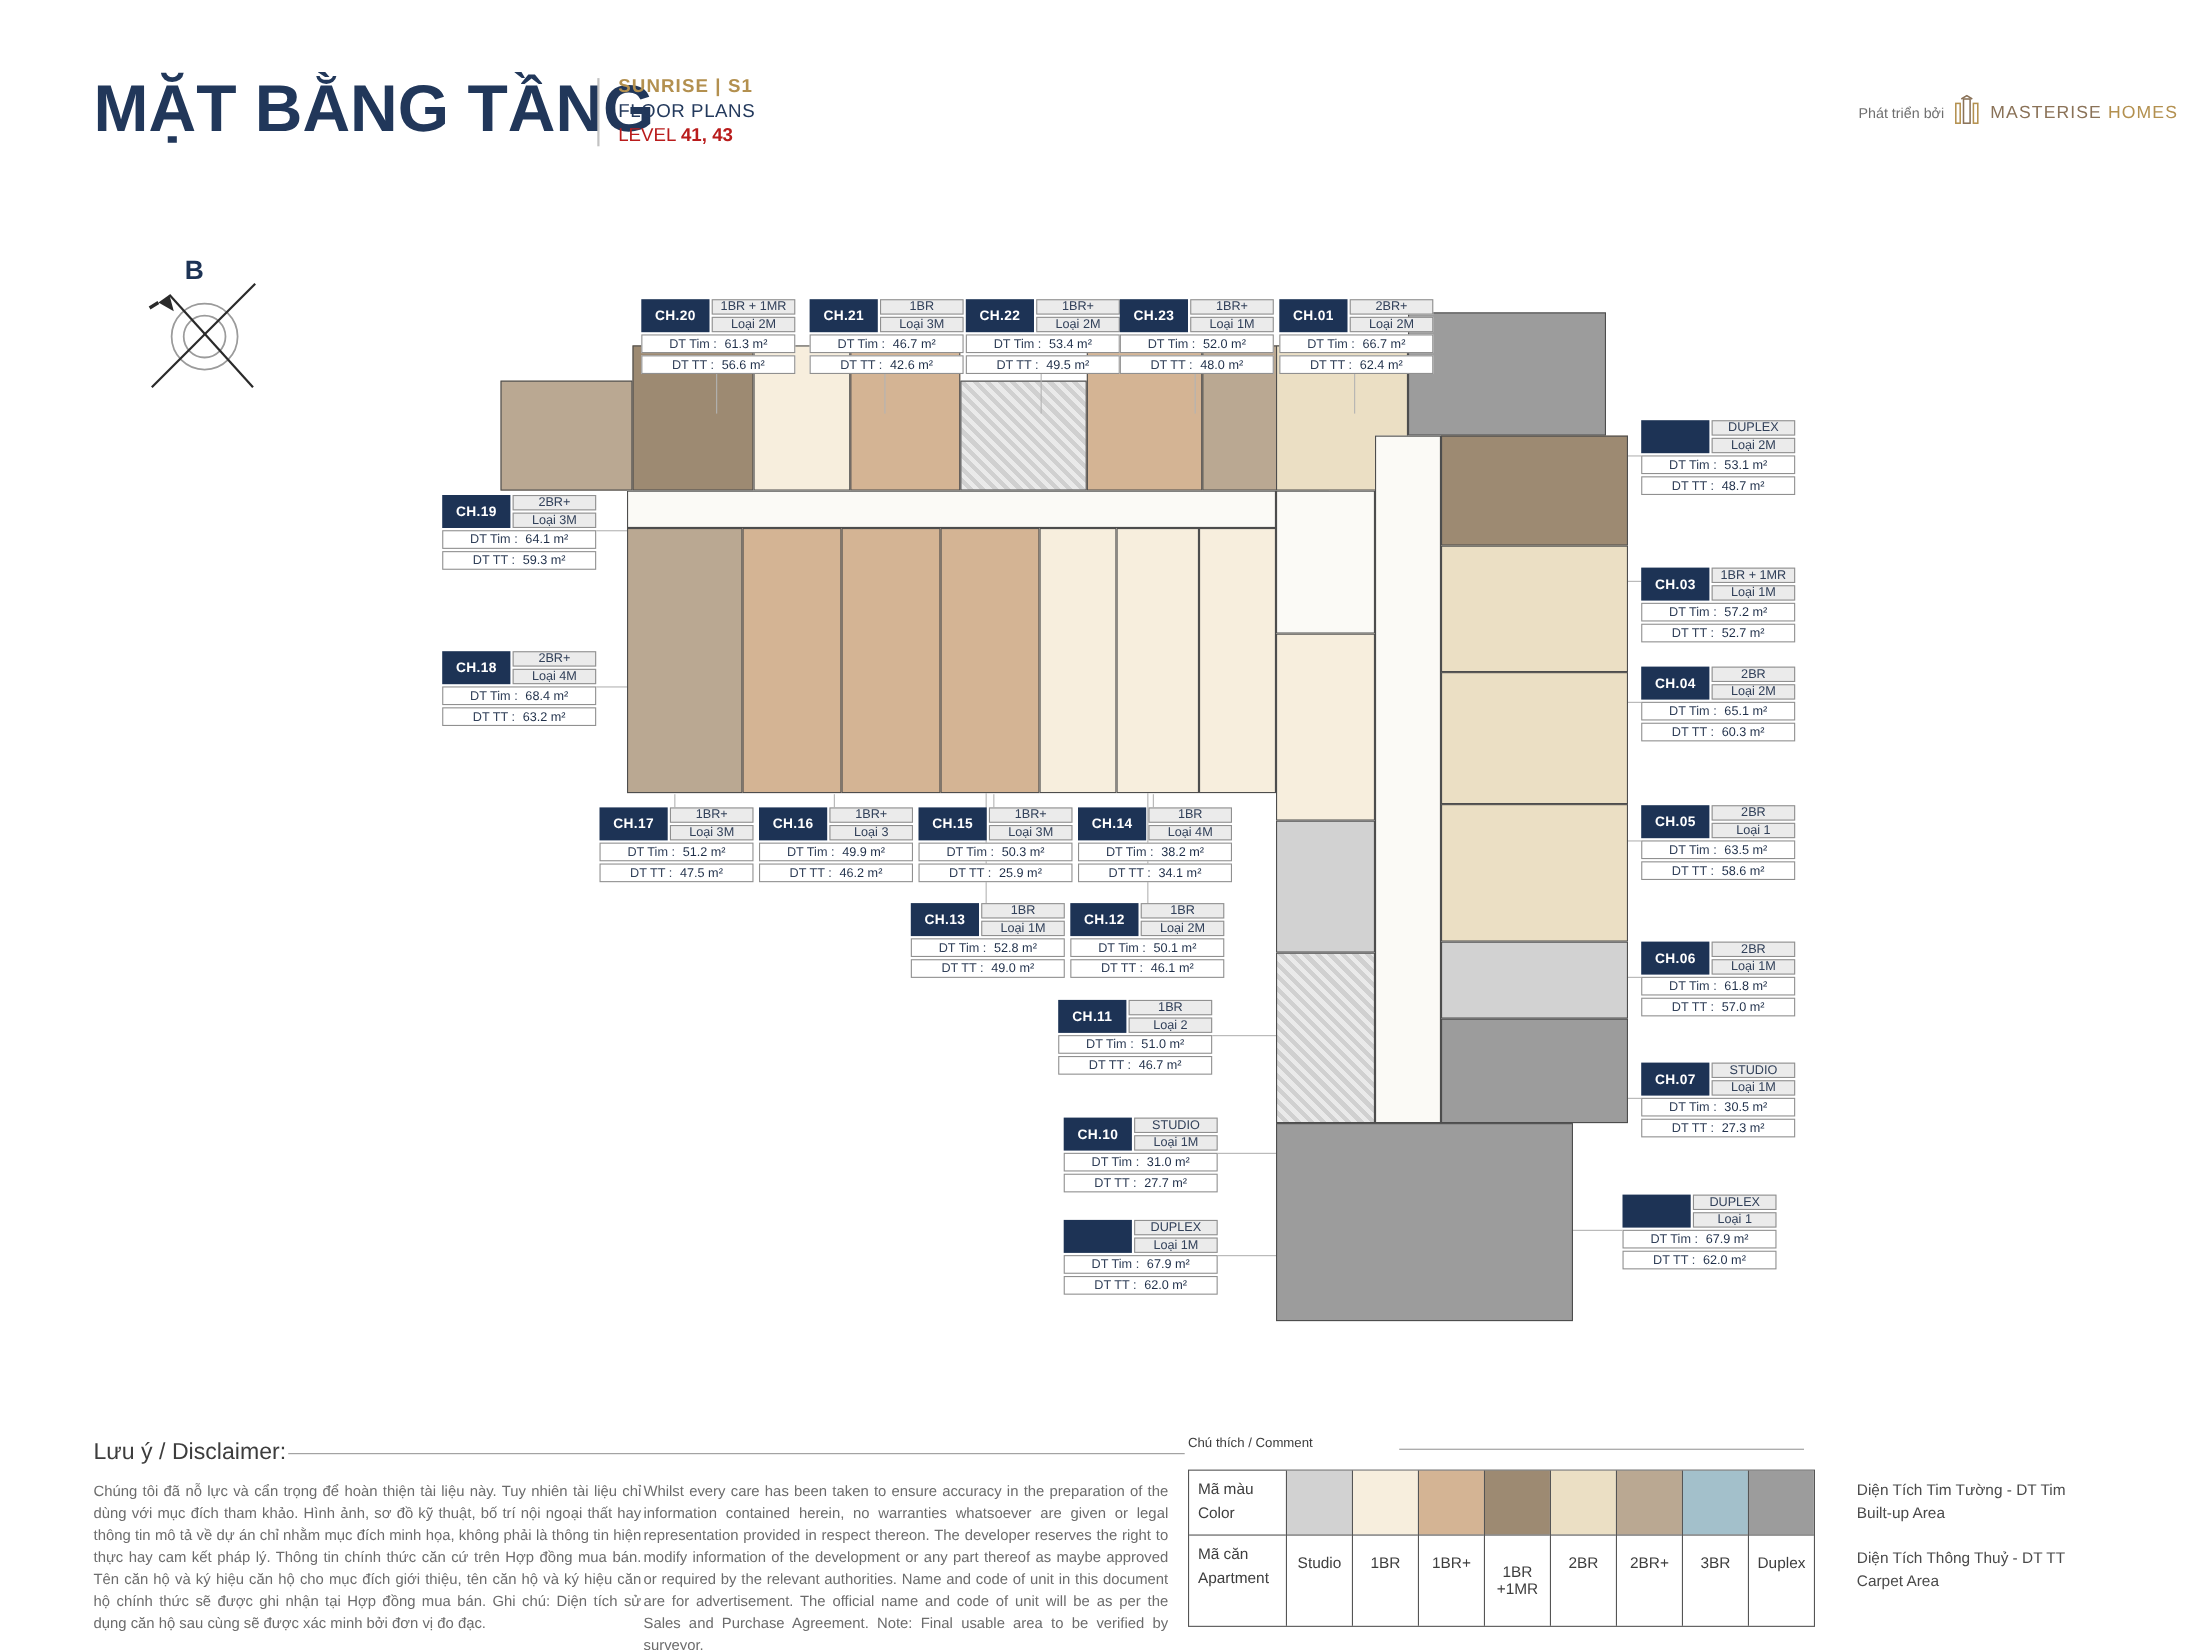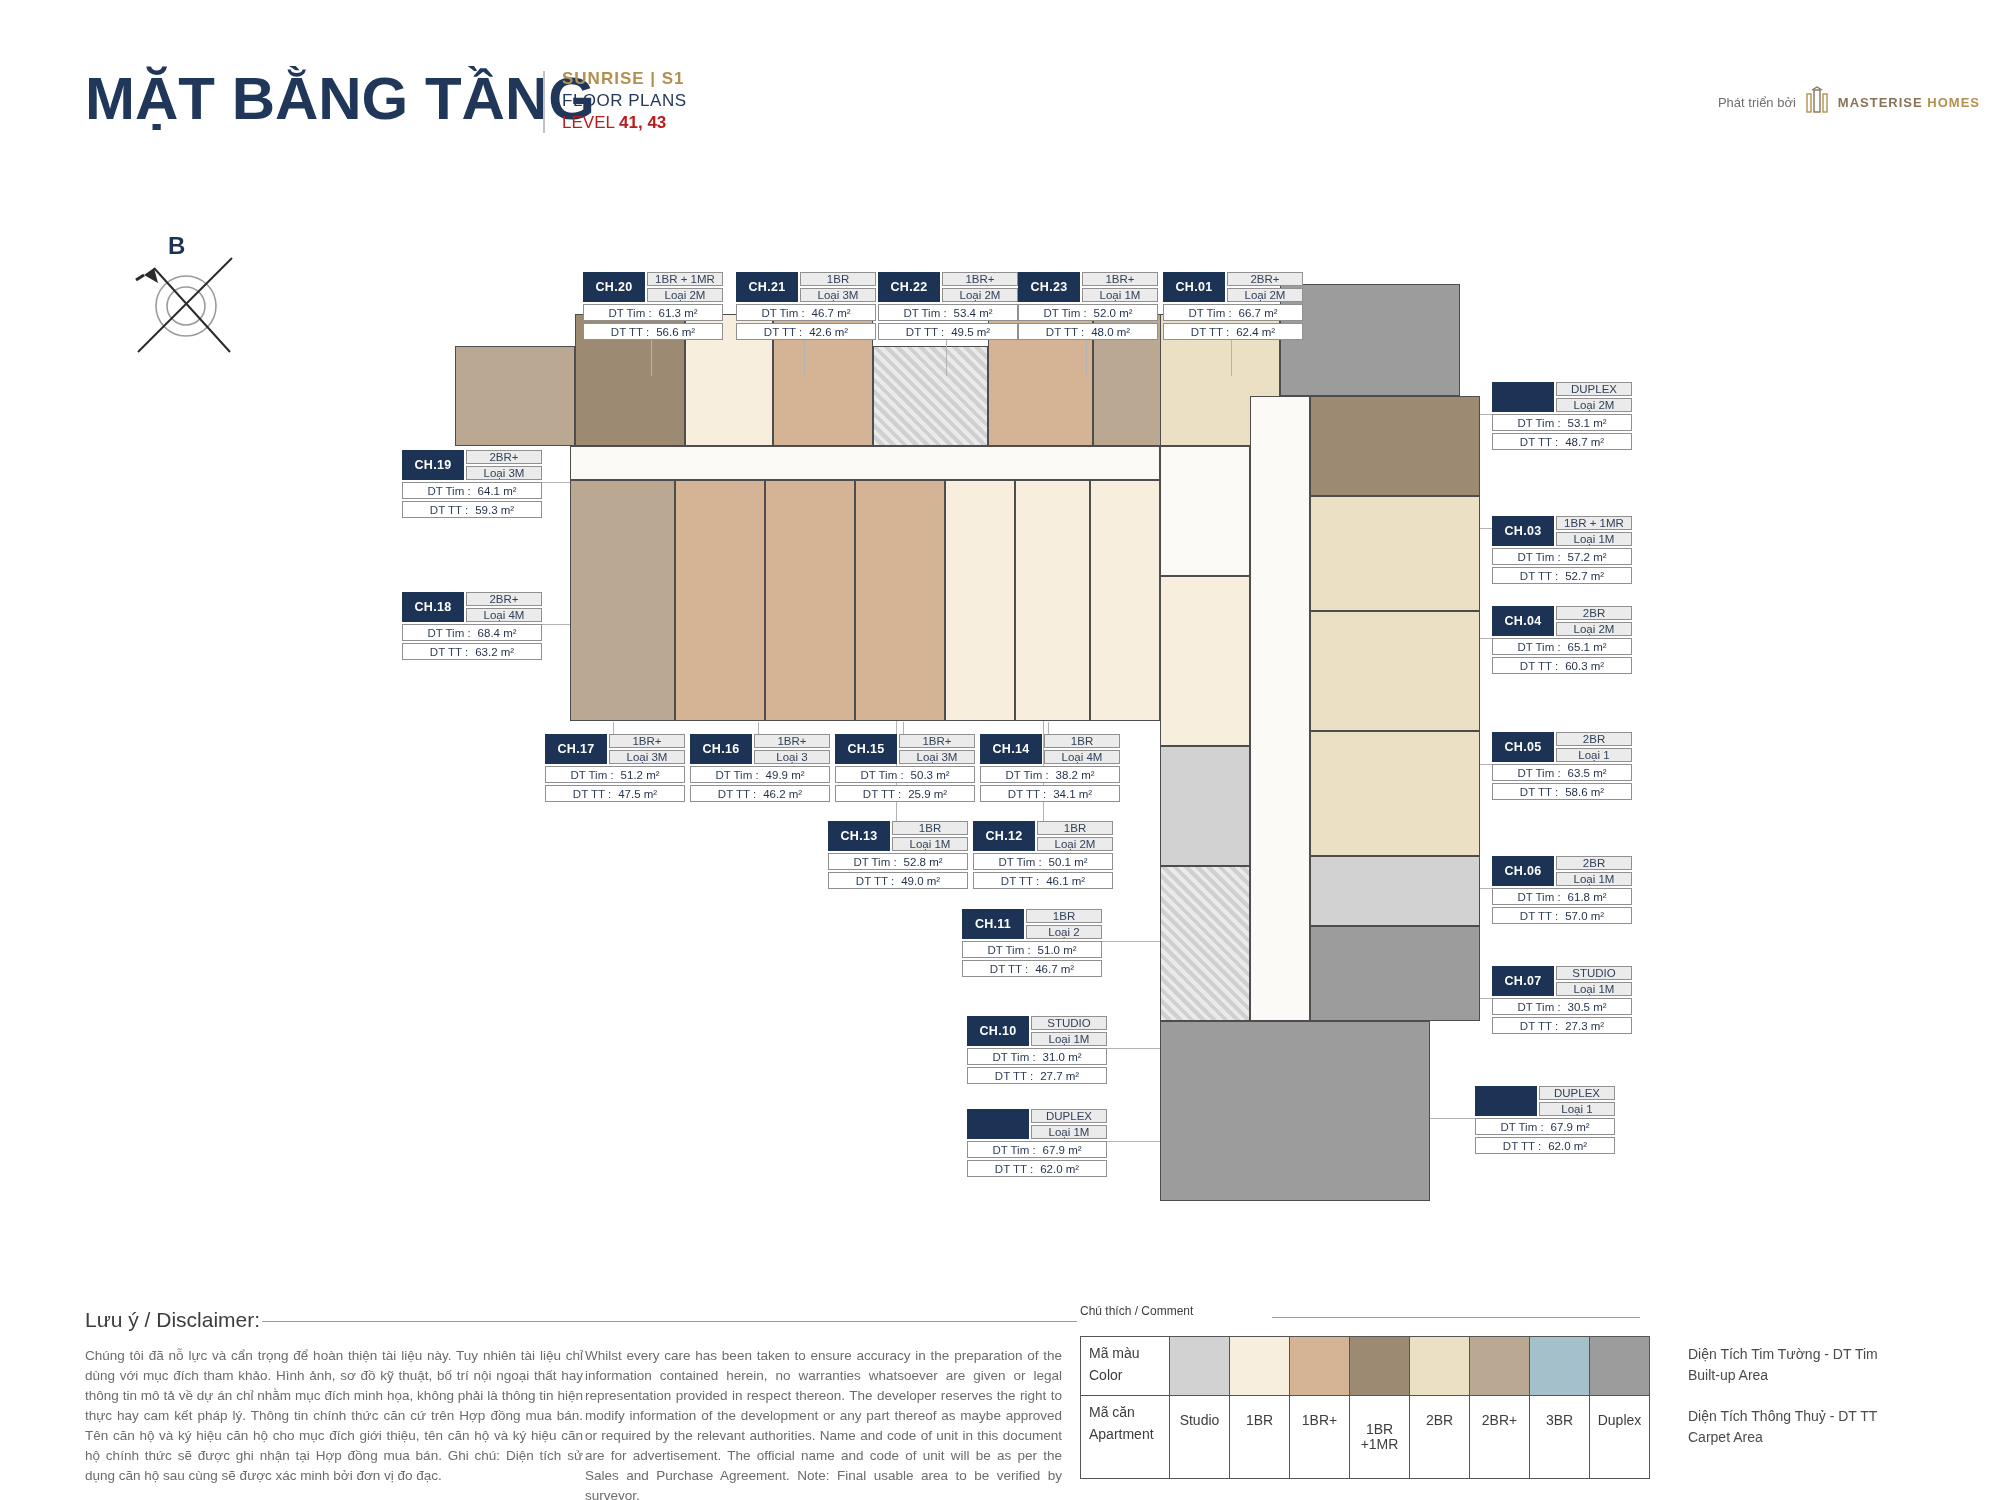--- a/index.html
+++ b/index.html
@@ -8,21 +8,21 @@
   
   .title{position:absolute;left:85px;top:48px;font-size:60px;font-weight:bold;color:#21375a;letter-spacing:0px;}
   .hdr-divider{position:absolute;left:543px;top:55px;width:2px;height:62px;background:#c2c2c2;}
   .hdr-sub{position:absolute;left:562px;top:52px;line-height:22px;font-size:17px;}
   .hdr-project{color:#b3904f;font-weight:bold;letter-spacing:1px;}
   .hdr-floorplans{color:#23395c;letter-spacing:.5px;}
   .hdr-level{color:#b91c1c;}
   .hdr-level b{font-weight:bold;}
   .dev{position:absolute;left:1640px;top:70px;width:340px;display:flex;align-items:center;justify-content:flex-end;gap:8px;}
   .dev-prefix{font-size:13px;color:#6f6f6f;}
-  .dev-name{font-size:13px;font-weight:bold;letter-spacing:1px;}
+  .dev-name{font-size:16px;font-weight:normal;letter-spacing:1px;}
   .dev-primary{color:#8a7258;}
   .dev-secondary{color:#b3904f;}
   
   .compass{position:absolute;left:122px;top:210px;}
   
   .pr{position:absolute;border:1.5px solid #4d4d4d;box-sizing:border-box;}
   .c-studio{background:#d2d2d2;} .c-1br{background:#f7eedd;} .c-1brp{background:#d4b494;}
   .c-1br1mr{background:#9d8a72;} .c-2br{background:#ebdfc4;} .c-2brp{background:#baa892;} .c-duplex{background:#9c9c9c;}
   .c-core{background:#d0d0d0;background-image:repeating-linear-gradient(45deg,rgba(255,255,255,.55) 0 4px,rgba(0,0,0,0) 4px 8px);}
   .c-hall{background:#fbfaf6;}

